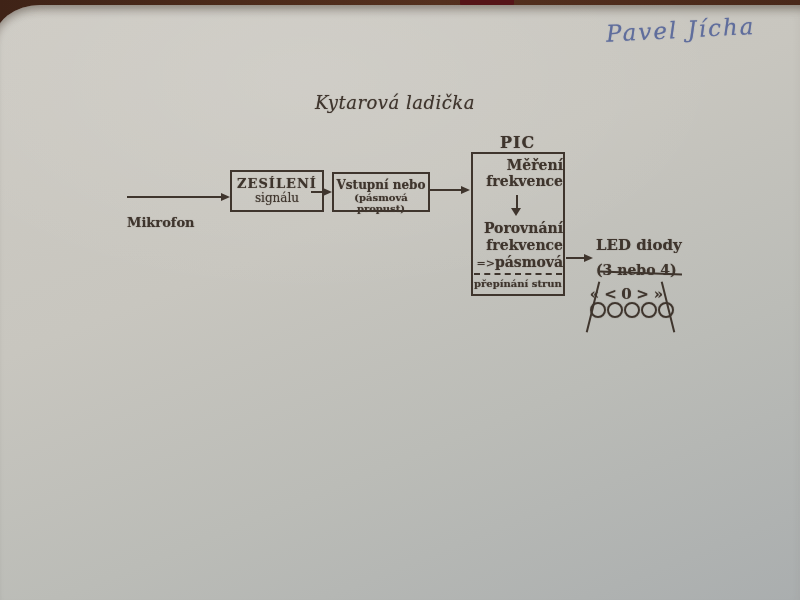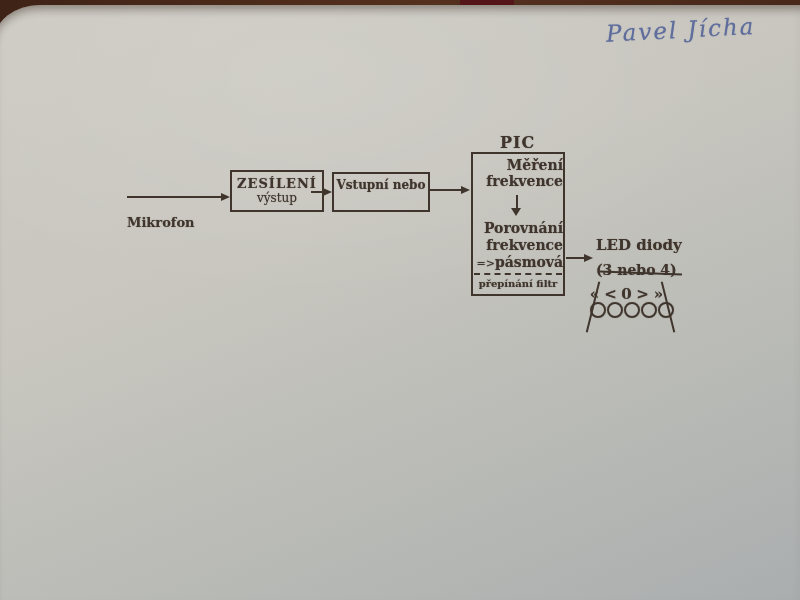--- a/index.html
+++ b/index.html
@@ -87,51 +87,53 @@
 <body>
 
 <div class="scene">
   <div class="red-blob"></div>
 
   <div class="paper">
     <div class="inner">
 
       <div class="handwriting">Pavel Jícha</div>
 
+      <div class="title ink">Kytarová ladička</div>
 
       <div class="mik-label ink">Mikrofon</div>
       <div class="hline" style="left:127px;top:196px;width:96px;"></div>
       <div class="ah-right" style="left:221px;top:193px;"></div>
 
       <div class="box amp-box ink">
         <div class="amp-l1">ZESÍLENÍ</div>
-        <div class="amp-l2">výstup</div>
+        <div class="amp-l2">signálu</div>
       </div>
 
       <div class="hline" style="left:311px;top:191px;width:14px;"></div>
       <div class="ah-right" style="left:323px;top:188px;"></div>
 
       <div class="box filter-box ink">
         <div class="fil-l1">Vstupní nebo</div>
+        <div class="fil-l2">(pásmová propust)</div>
       </div>
 
       <div class="hline" style="left:429px;top:189px;width:34px;"></div>
       <div class="ah-right" style="left:461px;top:186px;"></div>
 
       <div class="pic-label ink">PIC</div>
       <div class="box pic-box ink">
         <div class="line pl1">Měření</div>
         <div class="line pl2">frekvence</div>
         <div class="vline"></div>
         <div class="vhead"></div>
         <div class="line pl3">Porovnání</div>
         <div class="line pl4">frekvence</div>
         <div class="line pl5"><span class="arrow-prefix">=&gt;</span><span>pásmová</span></div>
         <div class="dash"></div>
-        <div class="pic-footer">přepínání filtr</div>
+        <div class="pic-footer">přepínání strun</div>
       </div>
 
       <div class="hline" style="left:566px;top:257px;width:20px;"></div>
       <div class="ah-right" style="left:584px;top:254px;"></div>
 
       <div class="led-l1 ink">LED diody</div>
       <div class="led-l2 ink"><span>(3 </span><span>nebo 4</span><span>)</span></div>
       <div class="strike-line"></div>
 
       <div class="symbols ink">

